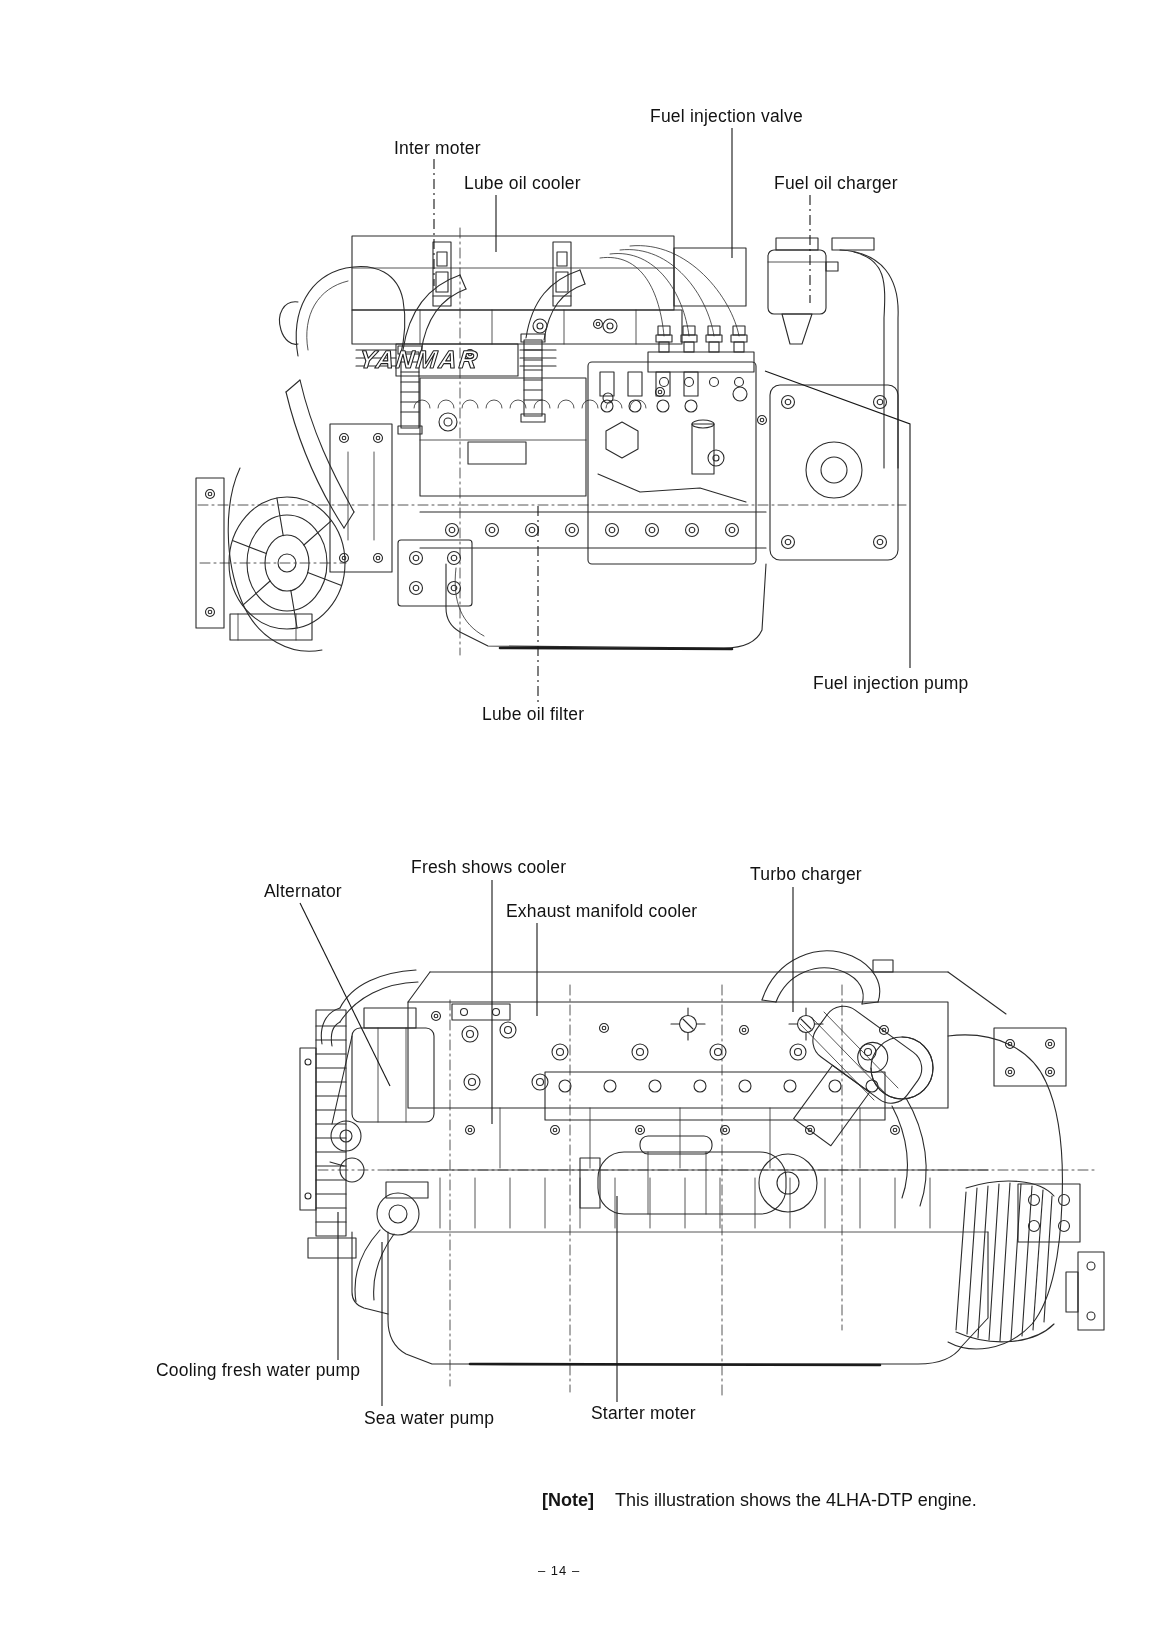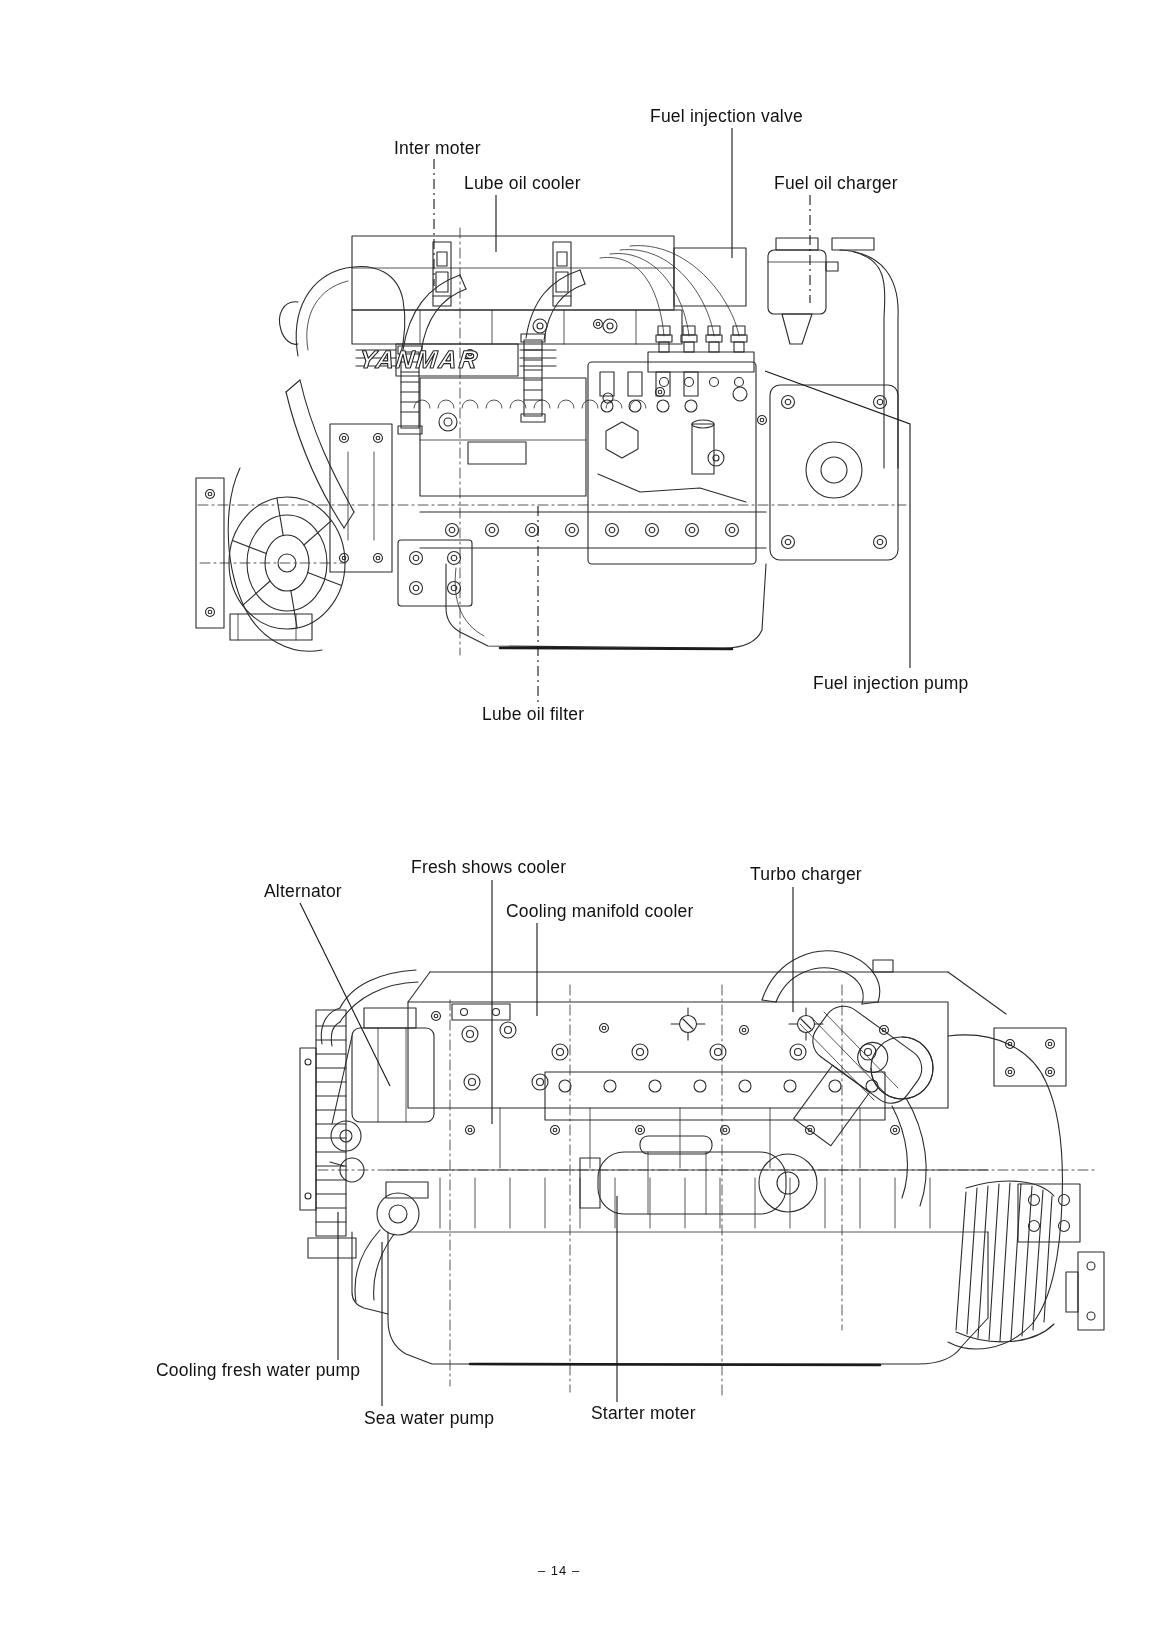--- a/index.html
+++ b/index.html
@@ -474,21 +474,24 @@
 
   <div class="lbl" style="left:650px;top:107px">Fuel injection valve</div>
   <div class="lbl" style="left:394px;top:139px">Inter moter</div>
   <div class="lbl" style="left:464px;top:174px">Lube oil cooler</div>
   <div class="lbl" style="left:774px;top:174px">Fuel oil charger</div>
   <div class="lbl" style="left:813px;top:674px">Fuel injection pump</div>
   <div class="lbl" style="left:482px;top:705px">Lube oil filter</div>
 
   <div class="lbl" style="left:411px;top:858px">Fresh shows cooler</div>
   <div class="lbl" style="left:264px;top:882px">Alternator</div>
-  <div class="lbl" style="left:506px;top:902px">Cooling manifold cooler</div>
+  <div class="lbl" style="left:506px;top:902px">Exhaust manifold cooler</div>
   <div class="lbl" style="left:750px;top:865px">Turbo charger</div>
   <div class="lbl" style="left:156px;top:1361px">Cooling fresh water pump</div>
   <div class="lbl" style="left:364px;top:1409px">Sea water pump</div>
   <div class="lbl" style="left:591px;top:1404px">Starter moter</div>
 
+  <div class="note">
+    <span class="note-tag">[Note]</span><span>This illustration shows the 4LHA-DTP engine.</span>
+  </div>
   <div class="pageno">– 14 –</div>
 
 </div>
 
 </body></html>

